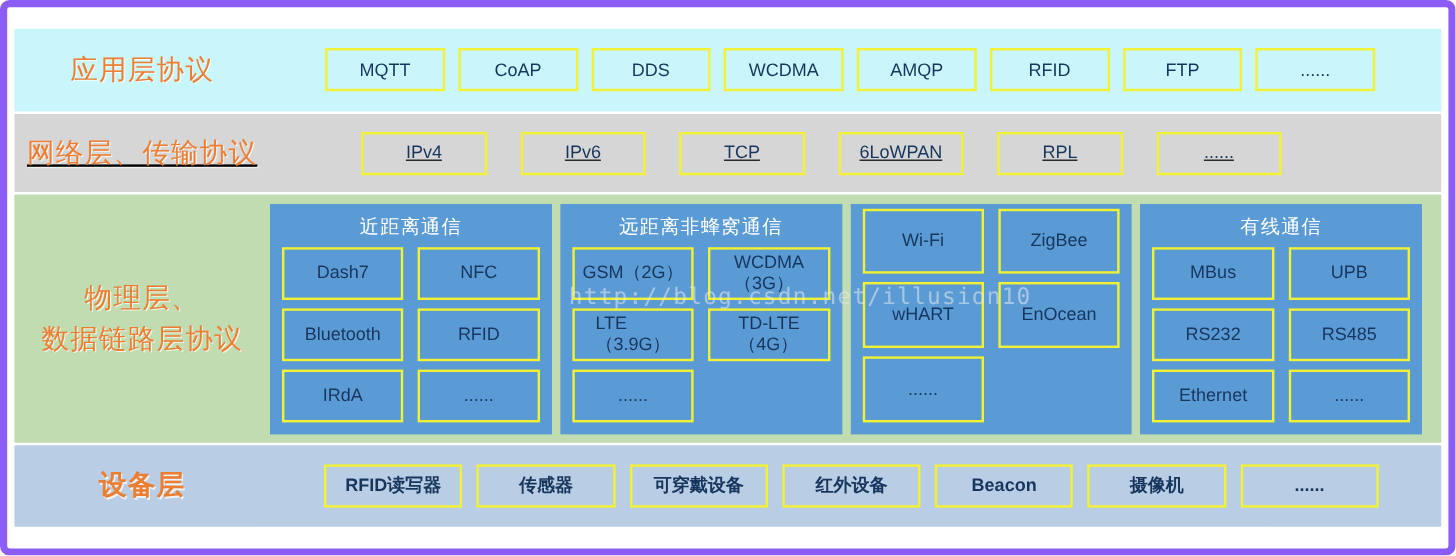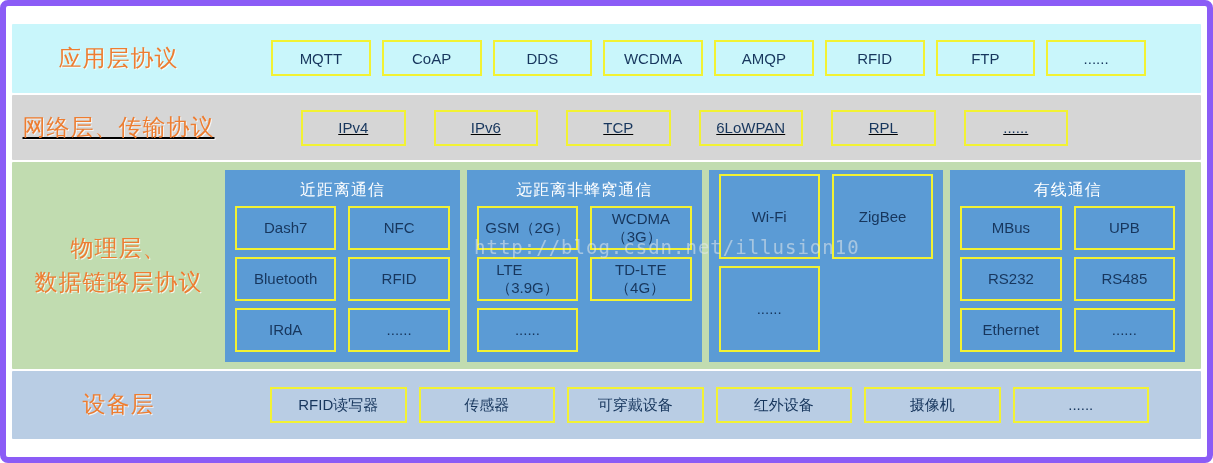--- a/index.html
+++ b/index.html
@@ -25,21 +25,21 @@
     display:flex;flex-direction:column;gap:2px;
     overflow:hidden;
   }
   .layer-row{
     display:flex;align-items:center;
     border-radius:1px;
   }
   .row-app{height:75px;background:var(--app-bg);}
   .row-net{height:71px;background:var(--net-bg);text-decoration:underline;}
   .row-phy{height:225px;background:var(--phy-bg);}
-  .row-dev{height:74px;background:var(--dev-bg);}
+  .row-dev{height:74px;background:var(--dev-bg);font-weight:bold;}
   .row-label{
     width:213px;flex:0 0 213px;
     text-align:center;
     font-size:23px;
     color:var(--label-orange);
     text-shadow:1px 1px 0 rgba(255,255,255,0.75);
     white-space:pre-line;
     line-height:1.45;
     letter-spacing:1px;
   }
@@ -147,20 +147,22 @@
 （3.9G）</div>
             <div class="chip">TD-LTE
 （4G）</div>
             <div class="chip">......</div>
           </div>
         </div>
         <div class="panel">
           <div class="panel-grid">
             <div class="chip">Wi-Fi</div>
             <div class="chip">ZigBee</div>
+            <div class="chip">wHART</div>
+            <div class="chip">EnOcean</div>
             <div class="chip">......</div>
           </div>
         </div>
         <div class="panel">
           <div class="panel-title">有线通信</div>
           <div class="panel-grid">
             <div class="chip">MBus</div>
             <div class="chip">UPB</div>
             <div class="chip">RS232</div>
             <div class="chip">RS485</div>
@@ -171,19 +173,20 @@
       </div>
   </div>
 
   <div class="layer-row row-dev">
     <div class="row-label">设备层</div>
     <div class="items">
         <div class="chip">RFID读写器</div>
         <div class="chip">传感器</div>
         <div class="chip">可穿戴设备</div>
         <div class="chip">红外设备</div>
+        <div class="chip">Beacon</div>
         <div class="chip">摄像机</div>
         <div class="chip">......</div>
       </div>
   </div>
 
   <div class="watermark">http://blog.csdn.net/illusion10</div>
 </div>
 
 </body></html>

